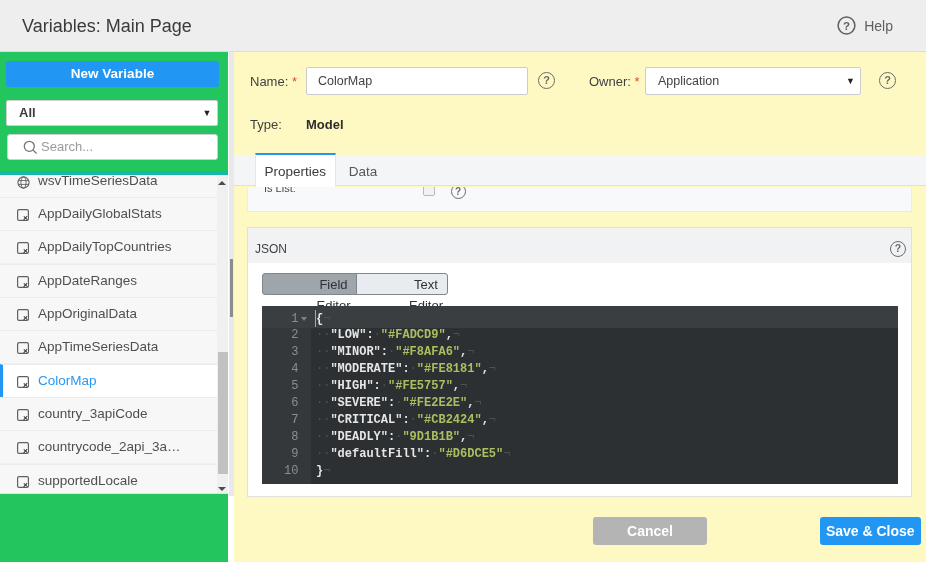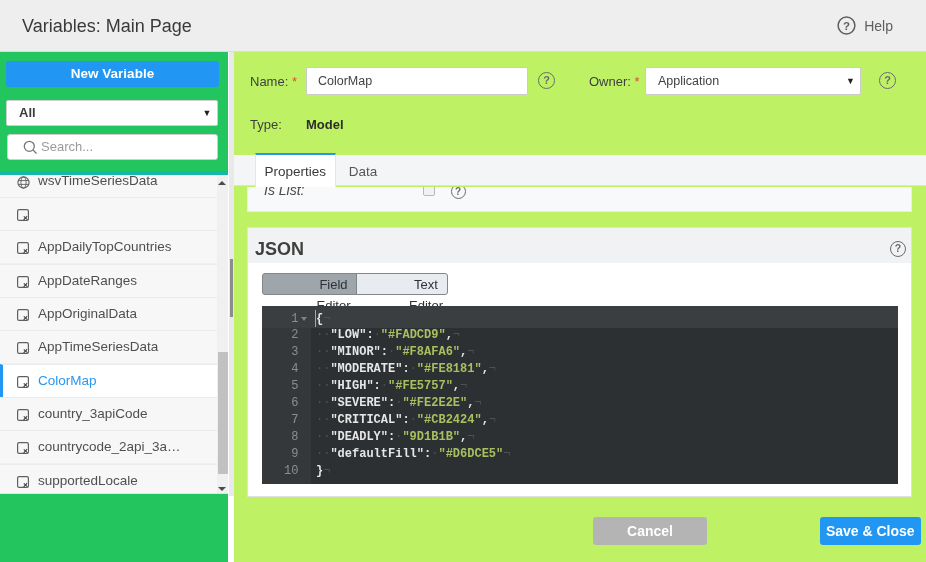--- a/index.html
+++ b/index.html
@@ -32,50 +32,50 @@
 #ltrack { left:217px; top:0; width:11px; height:321px; background:#f0f0f0; }
 #lthumb { left:0.5px; top:177px; width:10px; height:122px; background:#c1c1c1; }
 .tri-up { width:0; height:0; border-left:4px solid transparent; border-right:4px solid transparent; border-bottom:4.5px solid #4a4a4a; }
 .tri-dn { width:0; height:0; border-left:4px solid transparent; border-right:4px solid transparent; border-top:4.5px solid #4a4a4a; }
 
 
 #ctrack { left:228.5px; top:52px; width:7px; height:444px; background:#e9e9e9; }
 #cthumb { left:230px; top:259px; width:2.5px; height:58px; background:#8c8c8c; position:absolute; }
 
 
-#content { left:234px; top:52px; width:692px; height:510px; background:#bef264; }
+#content { left:234px; top:52px; width:692px; height:510px; background:#fef9c3; }
 .lab { font-size:13px; color:#3f3f3f; }
 .star { color:#e5453a; font-size:13px; }
 #nameinp { left:72px; top:15px; width:222px; height:28px; border:1px solid #cccccc; border-radius:2px; background:#fff; }
 #nameinp span { position:absolute; left:11px; line-height:26px; font-size:12.5px; color:#424242; }
 #ownersel { left:411px; top:15px; width:216px; height:28px; border:1px solid #cccccc; border-radius:2px; background:#fff; }
 #ownersel .txt { position:absolute; left:12px; line-height:26px; font-size:12.5px; color:#424242; }
 #ownersel .ar { position:absolute; right:5px; line-height:26px; font-size:9px; color:#222; }
 .helpc { position:absolute; width:17px; height:17px; border:1.5px solid #6b6b6b; border-radius:50%;
   color:#6b6b6b; font-size:11px; font-weight:bold; text-align:center; line-height:14px; }
 
 
 #tabbar { left:0; top:103px; width:692px; height:31px; background:#f4f5f6; border-bottom:1px solid #e0e0e0; }
 #tabProp { left:20.5px; top:101px; width:81.5px; height:34px; background:#fff; border-top:2.5px solid #2196f3;
   border-left:1px solid #e6e6e6; border-right:1px solid #e6e6e6; text-align:center; line-height:33px;
   font-size:13.5px; color:#3a3a3a; }
 #tabData { left:101px; top:103px; width:56px; height:31px; text-align:center; line-height:34px; font-size:13.5px; color:#565656; }
 
 
 #islist { left:13px; top:134.5px; width:665px; height:25.5px; background:#f8f9fa;
   border-left:1px solid #ececec; border-right:1px solid #ececec; border-bottom:1px solid #e9e9e9; overflow:hidden; }
-#islist .t { position:absolute; left:16px; top:-4.5px; font-size:14px; color:#4a4a4a;font-style:italic; }
+#islist .t { position:absolute; left:16px; top:-4.5px; font-size:11px; color:#4a4a4a; }
 #islist .cb { position:absolute; left:175px; top:-3px; width:12px; height:12px; border:1px solid #b9b9b9; border-radius:2px; background:#f2f2f2; }
 #islist .hc { position:absolute; left:202.5px; top:-3px; width:15px; height:15px; border:1.5px solid #6b6b6b; border-radius:50%;
   color:#6b6b6b; font-size:10px; font-weight:bold; text-align:center; line-height:13px; }
 
 
 #jsonp { left:13px; top:175px; width:665px; height:270px; background:#fff; border:1px solid #e0e0e0; }
 #jsonhead { position:absolute; left:0; top:0; width:663px; height:35px; background:#f1f2f3; }
-#jsonhead .t { position:absolute; left:7px; top:0; line-height:42px; font-size:18px; color:#3f3f3f;font-weight:bold; }
+#jsonhead .t { position:absolute; left:7px; top:0; line-height:42px; font-size:12px; color:#3f3f3f; }
 #jsonhead .hc { position:absolute; right:5px; top:12.5px; width:16px; height:16px; border:1.5px solid #6b6b6b; border-radius:50%;
   color:#6b6b6b; font-size:10.5px; font-weight:bold; text-align:center; line-height:13px; }
 #toggles { position:absolute; left:14px; top:45px; height:22px; }
 .tog { position:absolute; top:0; height:22px; line-height:21px; text-align:center; font-size:13px; color:#2f3337; border:1px solid #7f868c;padding-left:48px; }
 #togFE { left:0; width:95px; background:#9ea5ab; border-radius:3px 0 0 3px; }
 #togTE { left:94px; width:92px; background:#e8ebef; border-radius:0 3px 3px 0; }
 
 
 #ed { position:absolute; left:14px; top:77.5px; width:636px; height:178.5px; background:#2d3032; overflow:hidden;
   font-family:"Liberation Mono", monospace; font-weight:bold; font-size:12px; }
@@ -129,20 +129,21 @@
           </svg>
           <span class="lbl">wsvTimeSeriesData</span>
         </div>
         <div class="row" style="top:21.96px">
           <svg width="12" height="12" viewBox="0 0 12 12">
             <rect x="0.6" y="0.6" width="10.8" height="10.8" rx="1.5" fill="none" stroke="#606060" stroke-width="1.2"></rect>
             <rect x="6.2" y="6.8" width="4.8" height="4" fill="#f7f7f7"></rect>
             <line x1="6.8" y1="7.4" x2="10.6" y2="10.8" stroke="#424242" stroke-width="1.1"></line>
             <line x1="10.2" y1="7.2" x2="6.6" y2="11" stroke="#424242" stroke-width="1.1"></line>
           </svg>
+          <span class="lbl">AppDailyGlobalStats</span>
         </div>
         <div class="row" style="top:55.32px">
           <svg width="12" height="12" viewBox="0 0 12 12">
             <rect x="0.6" y="0.6" width="10.8" height="10.8" rx="1.5" fill="none" stroke="#606060" stroke-width="1.2"></rect>
             <rect x="6.2" y="6.8" width="4.8" height="4" fill="#f7f7f7"></rect>
             <line x1="6.8" y1="7.4" x2="10.6" y2="10.8" stroke="#424242" stroke-width="1.1"></line>
             <line x1="10.2" y1="7.2" x2="6.6" y2="11" stroke="#424242" stroke-width="1.1"></line>
           </svg>
           <span class="lbl">AppDailyTopCountries</span>
         </div>

